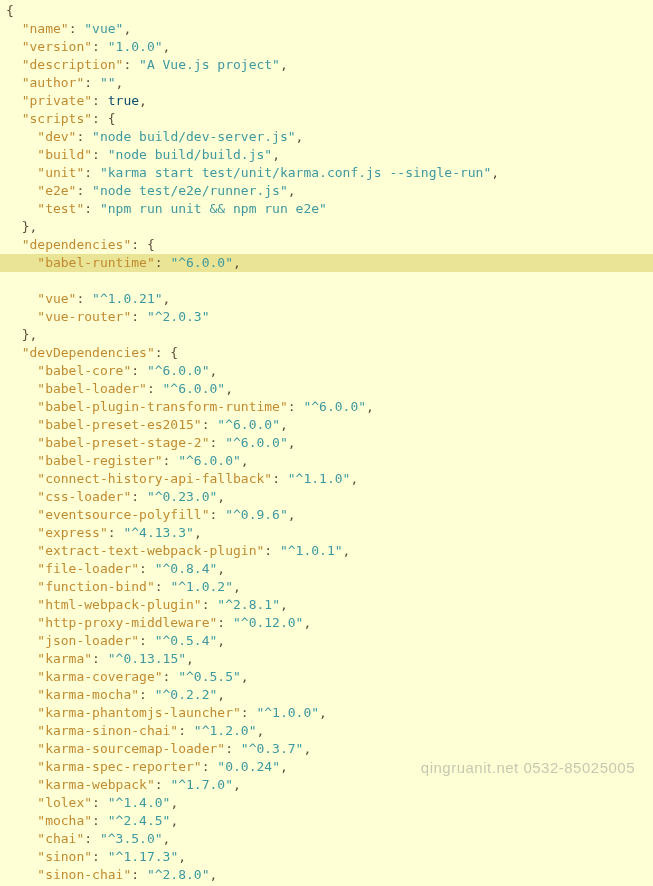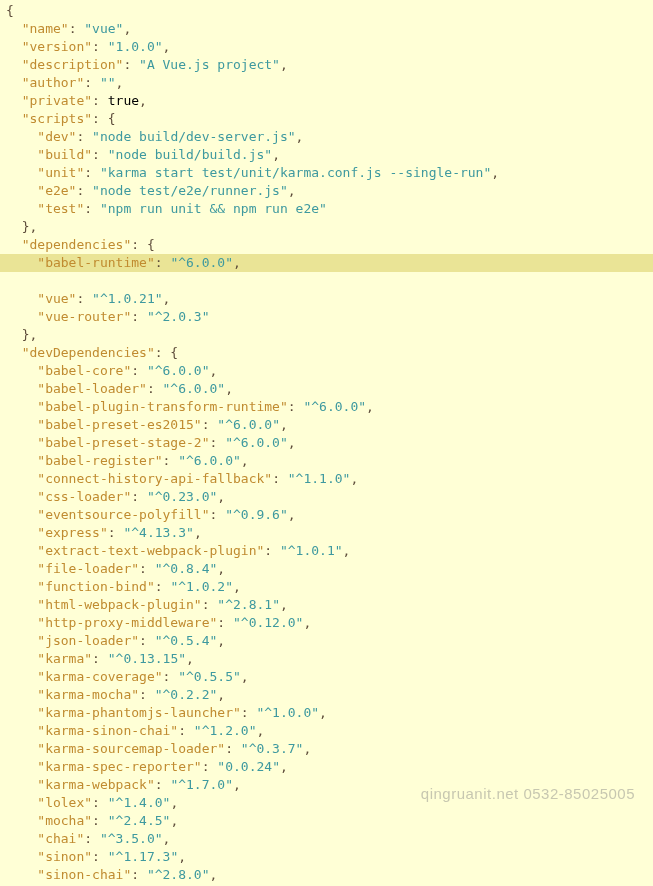--- a/index.html
+++ b/index.html
@@ -20,38 +20,38 @@
     .line {
       white-space: pre;
     }
     .key {
       color: #c08b30;
     }
     .string {
       color: #3e999f;
     }
     .bool {
-      color: #000000;
+      color: #0c4a6e;
       margin-top: 30px;
     }
     .punct {
       color: #5d4c3a;
     }
     .highlighted {
       background: #eae496;
       display: block;
       margin-left: -6px;
       margin-right: -6px;
       padding-left: 6px;
       padding-right: 6px;
     }
     .watermark {
       position: absolute;
       right: 18px;
-      top: 785px;
+      top: 759px;
       color: rgba(130,130,130,0.45);
       font-size: 15px;
       font-family: Arial, sans-serif;
       letter-spacing: 0.5px;
       pointer-events: none;
     }
   </style>
 </head>
 <body>
 

